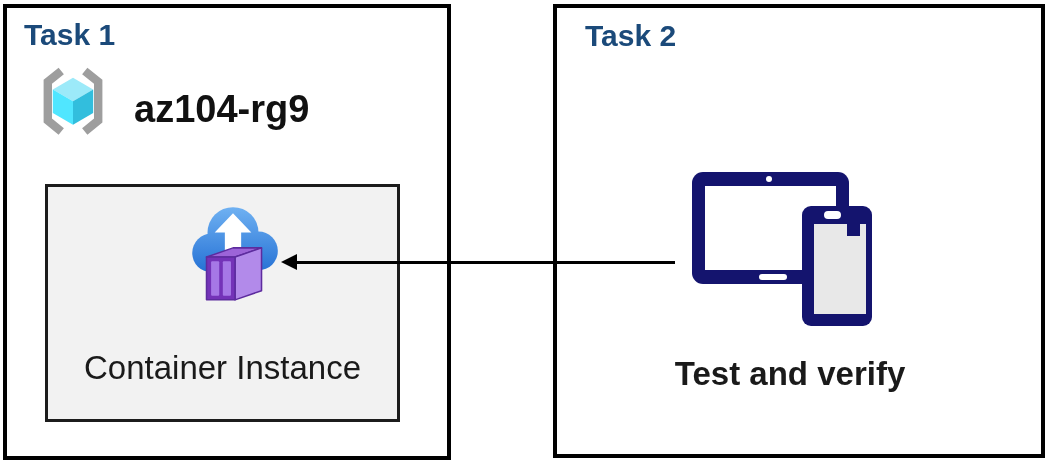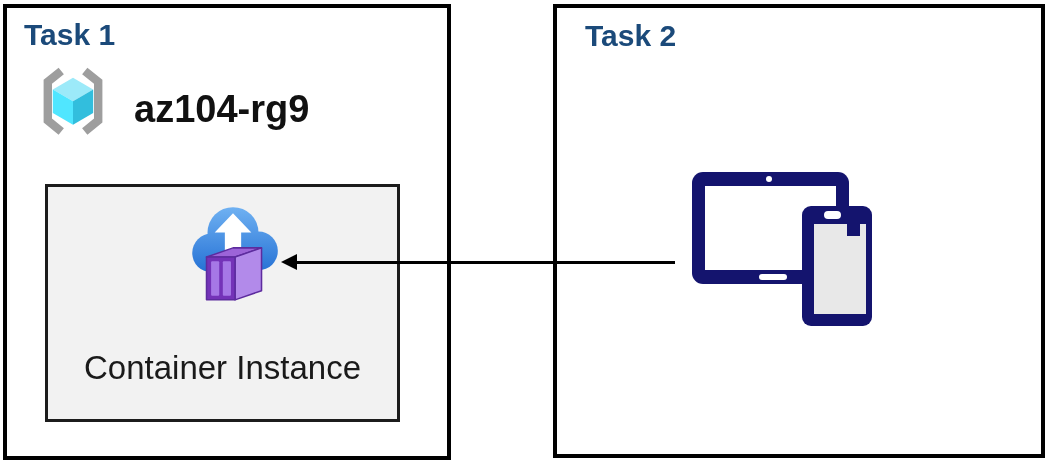--- a/index.html
+++ b/index.html
@@ -146,18 +146,19 @@
         <rect x="67" y="102" width="28" height="6" rx="3" fill="#FFFFFF"></rect>
       </g>
       <g>
         <rect x="110" y="34" width="70" height="120" rx="9" fill="#14146E"></rect>
         <rect x="132" y="39" width="17" height="8" rx="4" fill="#FFFFFF"></rect>
         <rect x="122" y="52" width="52" height="90" fill="#E8E8E8"></rect>
         <rect x="155" y="52" width="13" height="12" fill="#14146E"></rect>
       </g>
     </svg>
 
+    <div class="test-label">Test and verify</div>
   </div>
 
   <div class="arrow-line"></div>
   <div class="arrow-head"></div>
 
 </div>
 
 </body></html>

